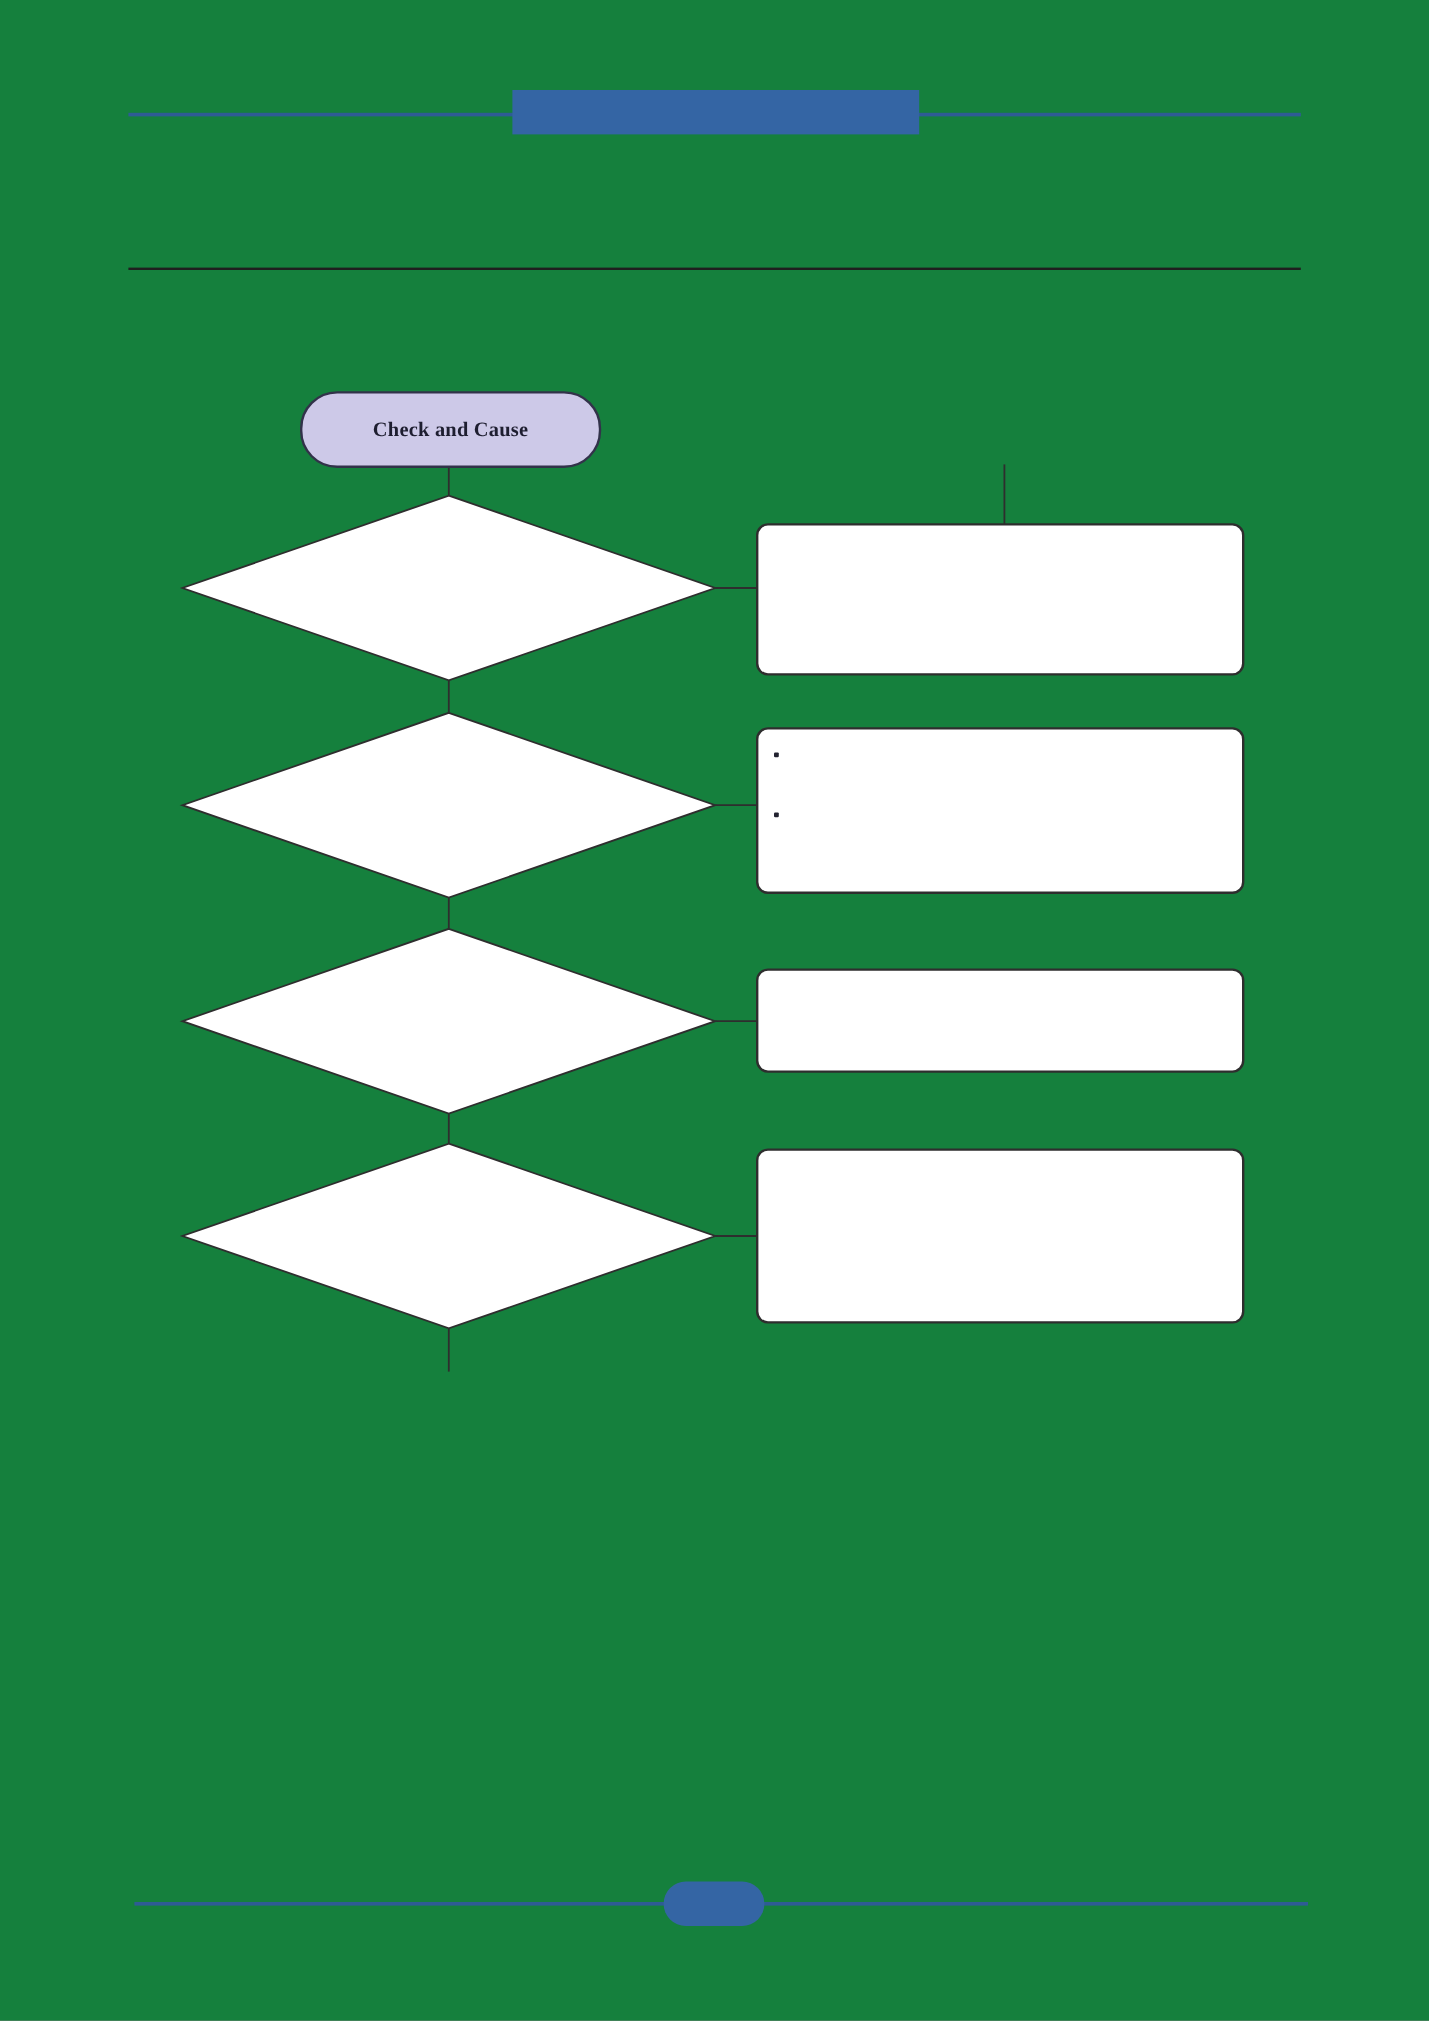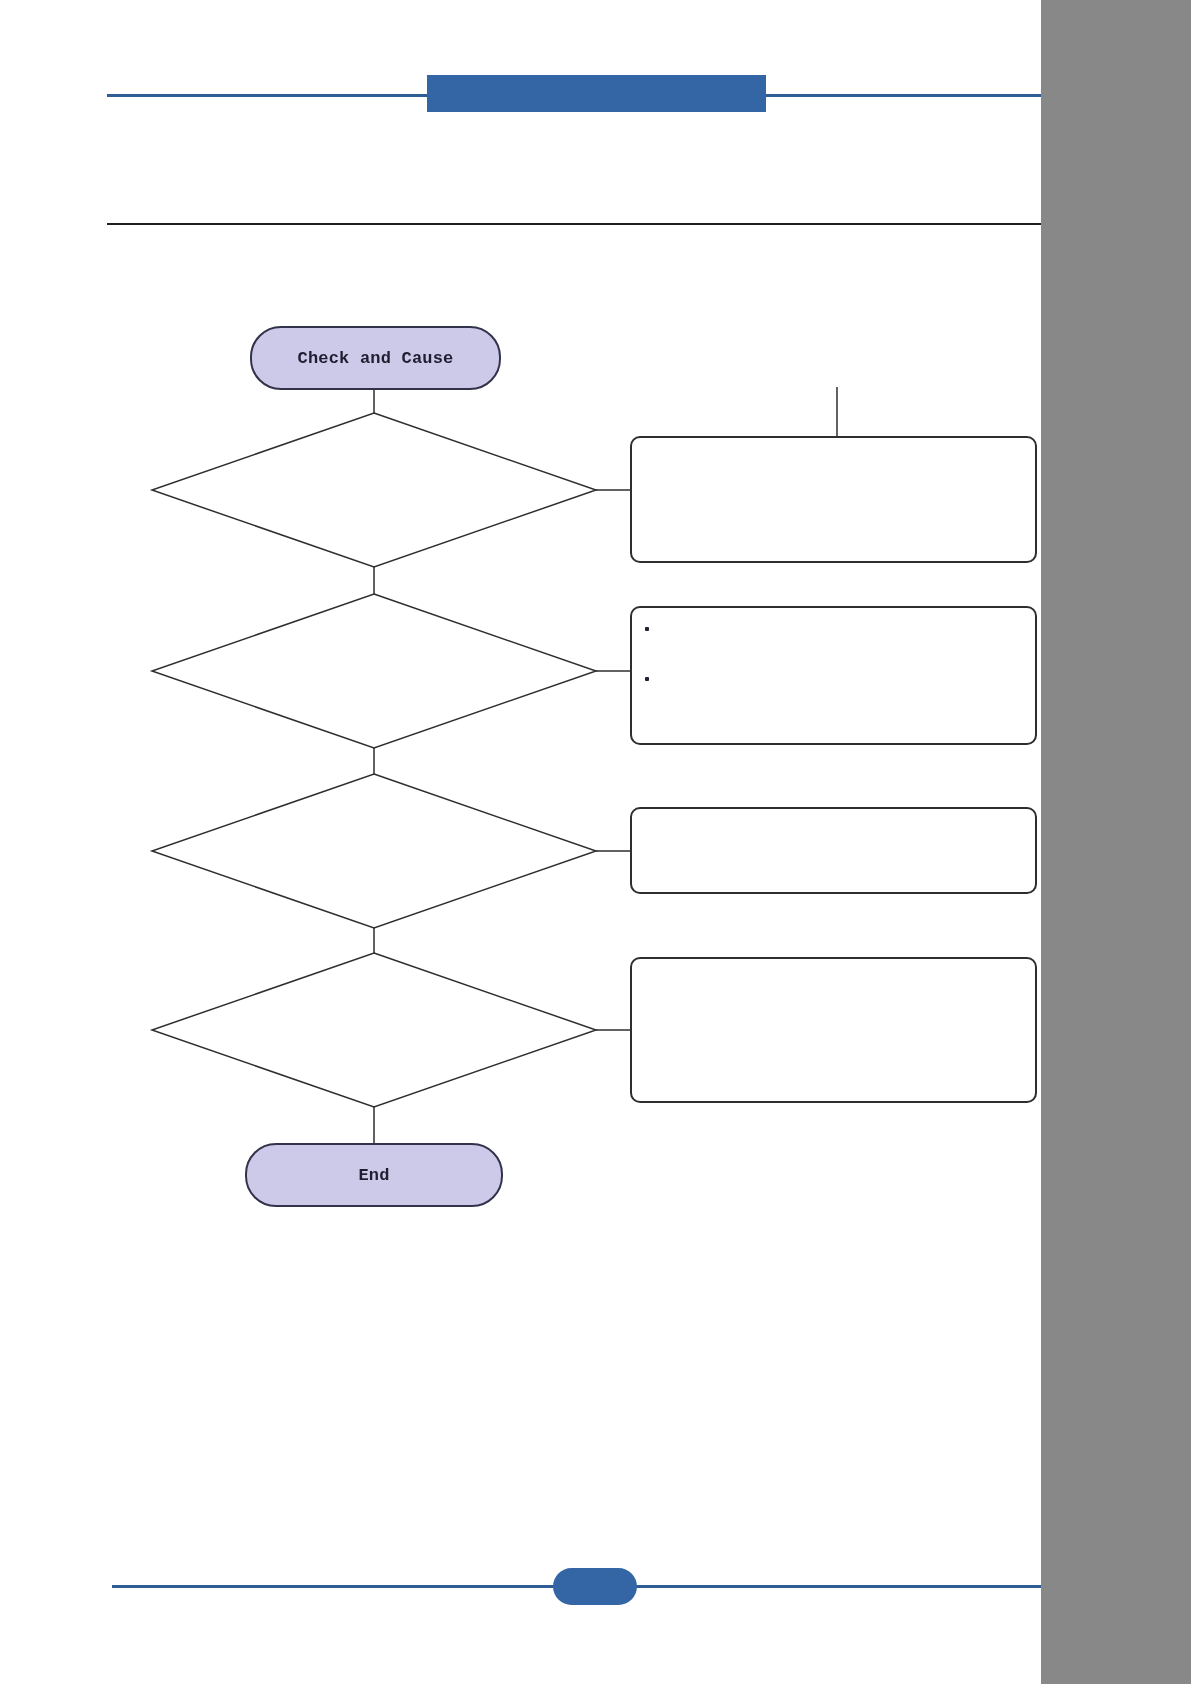--- a/index.html
+++ b/index.html
@@ -1,20 +1,20 @@
 <!DOCTYPE html>
 <html style="--accent: #3465a4; --rule-blue: #2e5c94; --rule-dark: #1f1f1f; --node-fill: #cdc9e8; --node-border: #32324a; --shape-border: #2e2e2e; --ink: #1e1e30;"><head>
 <meta charset="utf-8">
 <style>
   html,body{margin:0;padding:0;background:#888;}
   .page{
     position:relative;
-    width:1041px;height:1684px;
-    background:#ffffff;
-    font-family:Liberation Mono, monospace;
+    width:1191px;height:1684px;
+    background:#15803d;
+    font-family:Liberation Serif, serif;
     overflow:hidden;
   }
   
   .rule-blue{position:absolute;height:3px;background:var(--rule-blue);}
   .rule-dark{position:absolute;height:2px;background:var(--rule-dark);}
   .header-bar{
     position:absolute;left:427px;top:75px;width:339px;height:37px;
     background:var(--accent);z-index:2;
   }
   .footer-pill{
@@ -86,23 +86,20 @@
       <polygon points="374,413 596,490 374,567 152,490"></polygon>
       <polygon points="374,594 596,671 374,748 152,671"></polygon>
       <polygon points="374,774 596,851 374,928 152,851"></polygon>
       <polygon points="374,953 596,1030 374,1107 152,1030"></polygon>
     </g>
   </svg>
 
   <div id="pill-start" class="pill">
     <span>Check and Cause</span>
   </div>
-  <div id="pill-end" class="pill">
-    <span>End</span>
-  </div>
 
   <div id="sol-box-1" class="sol-box"></div>
   <div id="sol-box-2" class="sol-box">
     <span class="bullet b1"></span>
     <span class="bullet b2"></span>
   </div>
   <div id="sol-box-3" class="sol-box"></div>
   <div id="sol-box-4" class="sol-box"></div>
 
   <div id="ftr-rule" class="rule-blue"></div>

